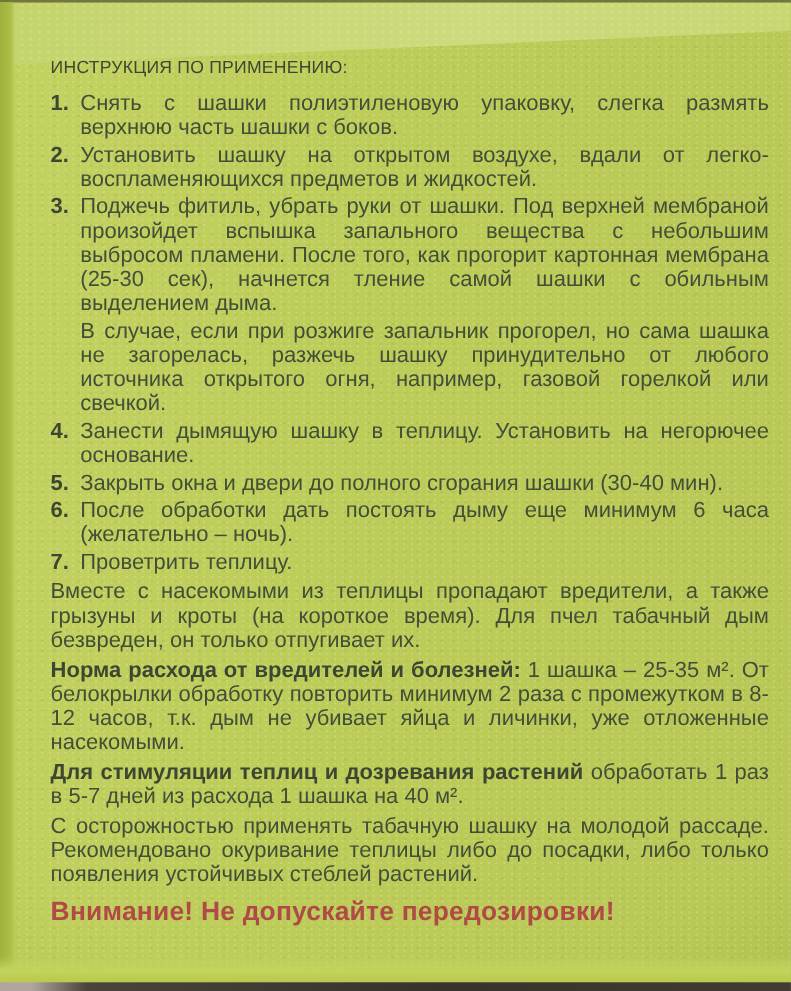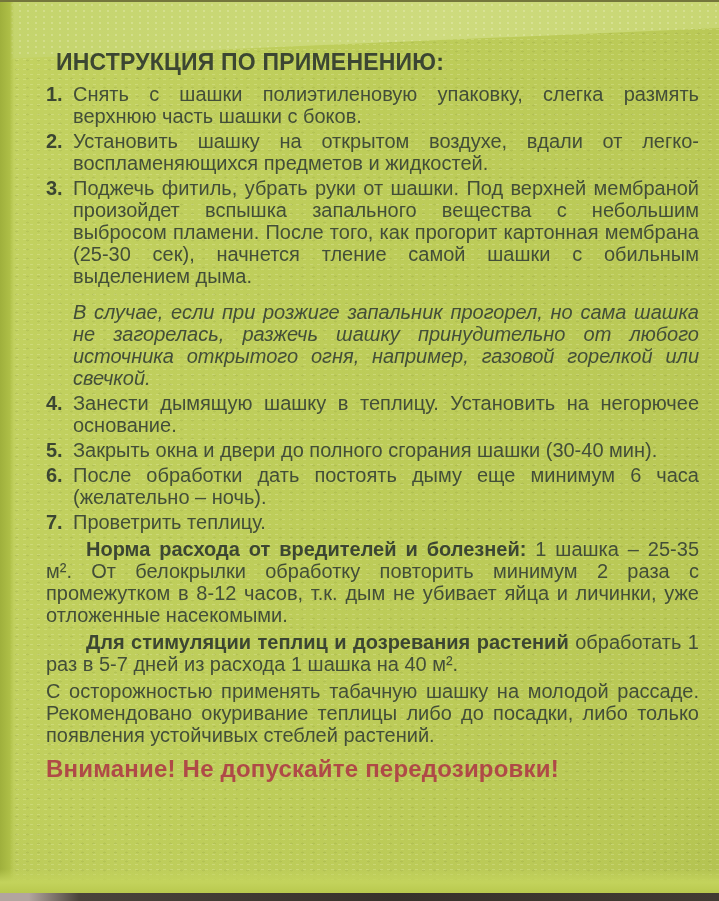--- a/index.html
+++ b/index.html
@@ -44,30 +44,30 @@
 
   
   .panel{
     position:absolute;left:0;top:0;right:0;bottom:0;
     padding:50px 20px 0 46px;
     color:#434e38;
     font-size:20px;line-height:22px;
     text-align:justify;
   }
   h1.title{
-    margin:0 0 9px 10px;
-    font-size:23px;line-height:24px;font-weight:700;
+    margin:0 0 9px 0;
+    font-size:16px;line-height:24px;font-weight:400;
     letter-spacing:.2px;color:#3c4632;text-align:left;
   }
   ol.steps{list-style:none;margin:0;padding:0;}
   ol.steps li{position:relative;padding-left:27px;margin:3px 0;}
   ol.steps .n{position:absolute;left:0;top:0;font-weight:700;color:#3c4632;}
-  .note{margin-top:14px;font-style:italic;}
+  .note{margin-top:3px;}
   p.para{margin:5px 0;}
-  .lead{font-weight:700;color:#3c4632;margin-left:40px;}
+  .lead{font-weight:700;color:#3c4632;}
   .warning{
     margin-top:9px;text-align:left;
     color:#af4a47;font-weight:700;font-size:24px;line-height:28px;
     letter-spacing:.2px;
   }
 </style>
 </head>
 <body>
 
 <div class="photo">
@@ -86,19 +86,20 @@
       <li><span class="n">2.</span><span class="t">Установить шашку на открытом воздухе, вдали от легко-воспламеняющихся предметов и жидкостей.</span></li>
       <li><span class="n">3.</span><span class="t">Поджечь фитиль, убрать руки от шашки. Под верхней мембраной произойдет вспышка запального вещества с небольшим выбросом пламени. После того, как прогорит картонная мембрана (25-30 сек), начнется тление самой шашки с обильным выделением дыма.</span>
         <div class="note">В случае, если при розжиге запальник прогорел, но сама шашка не загорелась, разжечь шашку принудительно от любого источника открытого огня, например, газовой горелкой или свечкой.</div>
       </li>
       <li><span class="n">4.</span><span class="t">Занести дымящую шашку в теплицу. Установить на негорючее основание.</span></li>
       <li><span class="n">5.</span><span class="t">Закрыть окна и двери до полного сгорания шашки (30-40 мин).</span></li>
       <li><span class="n">6.</span><span class="t">После обработки дать постоять дыму еще минимум 6 часа (желательно – ночь).</span></li>
       <li><span class="n">7.</span><span class="t">Проветрить теплицу.</span></li>
     </ol>
 
+    <p class="para">Вместе с насекомыми из теплицы пропадают вредители, а также грызуны и кроты (на короткое время). Для пчел табачный дым безвреден, он только отпугивает их.</p>
     <p class="para"><span class="lead">Норма расхода от вредителей и болезней:</span><span> 1 шашка – 25-35 м². От белокрылки обработку повторить минимум 2 раза с промежутком в 8-12 часов, т.к. дым не убивает яйца и личинки, уже отложенные насекомыми.</span></p>
     <p class="para"><span class="lead">Для стимуляции теплиц и дозревания растений</span><span> обработать 1 раз в 5-7 дней из расхода 1 шашка на 40 м².</span></p>
     <p class="para">С осторожностью применять табачную шашку на молодой рассаде. Рекомендовано окуривание теплицы либо до посадки, либо только появления устойчивых стеблей растений.</p>
 
     <div class="warning">Внимание! Не допускайте передозировки!</div>
   </div>
 </div>
 
 </body></html>

